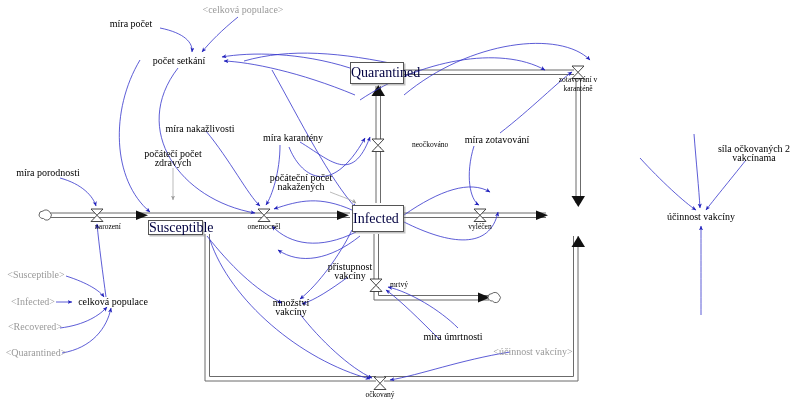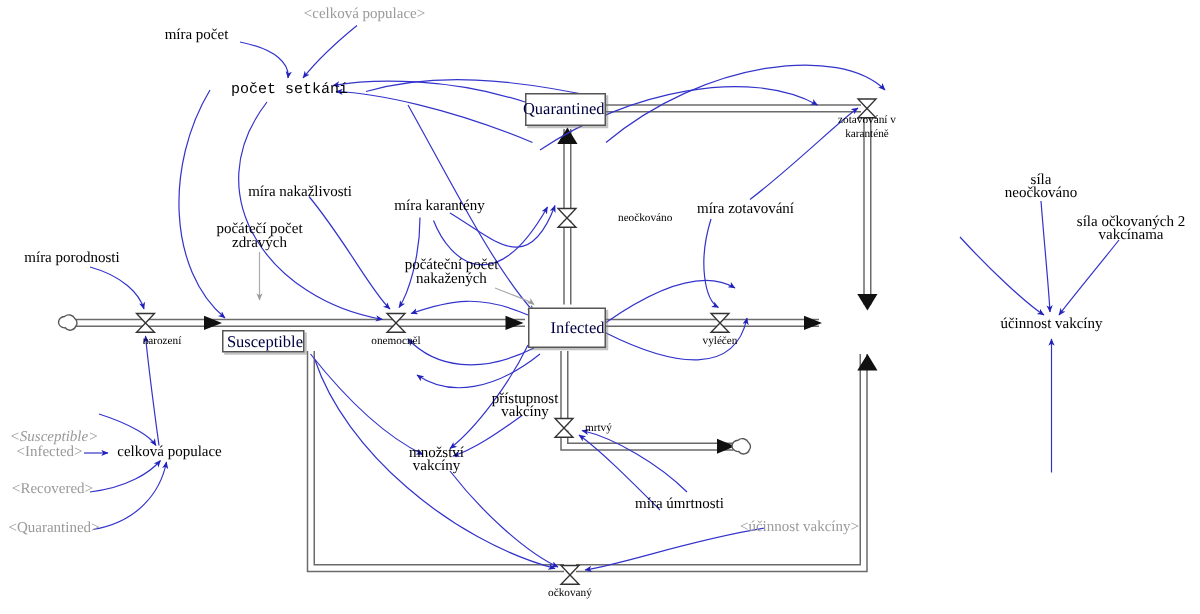--- a/index.html
+++ b/index.html
@@ -3,21 +3,21 @@
 <meta charset="utf-8">
 <style>
   html,body{margin:0;padding:0;background:#ffffff;}
   body{font-family:"Liberation Serif", serif;}
   #stage{position:relative;width:800px;height:409px;background:#ffffff;overflow:hidden;}
   svg.links{position:absolute;left:0;top:0;width:800px;height:409px;pointer-events:none;}
   .lbl{position:absolute;font-size:10px;line-height:8.5px;color:#000000;text-align:center;white-space:nowrap;transform:translate(-50%,-50%);}
   .lbl.two{white-space:normal;width:80px;}
   .lbl.shadow{color:#9a9a9a;}
   .stock{position:absolute;box-sizing:border-box;border:1px solid #555555;background:#ffffff;
-         font-size:11px;color:#000040;display:flex;align-items:center;justify-content:flex-end;
+         font-size:14px;color:#000040;display:flex;align-items:center;justify-content:flex-start;
          box-shadow:1.5px 1.5px 0 rgba(120,120,120,.45);}
   .vname{position:absolute;font-size:7.5px;line-height:8.5px;color:#000000;text-align:center;white-space:nowrap;transform:translate(-50%,0);}
   .vname.two{white-space:normal;width:72px;}
 </style>
 </head>
 <body>
 
 <div id="stage">
 
   <svg class="links" viewBox="0 0 800 409">
@@ -145,36 +145,35 @@
 
   <div class="vname" style="left:80px;top:223px;margin-left:28px;">narození</div>
   <div class="vname" style="left:264px;top:223px;">onemocněl</div>
   <div class="vname" style="left:480px;top:223px;">vyléčen</div>
   <div class="vname" style="left:412px;top:141px;transform:translate(0,0);">neočkováno</div>
   <div class="vname two" style="left:578px;top:76px;width:58px;transform:translate(-50%,0);">zotavování v<br>karanténě</div>
   <div class="vname" style="left:390px;top:281px;transform:translate(0,0);">mrtvý</div>
   <div class="vname" style="left:380px;top:391px;">očkovaný</div>
 
   <div class="lbl" style="left:131px;top:24px;">míra počet</div>
-  <div class="lbl" style="left:193px;top:61px;font-family:Liberation Mono, monospace;">počet setkání</div>
+  <div class="lbl" style="left:179px;top:61px;">počet setkání</div>
   <div class="lbl" style="left:200px;top:129px;">míra nakažlivosti</div>
   <div class="lbl" style="left:293px;top:138px;">míra karantény</div>
   <div class="lbl two" style="left:301px;top:182px;">počáteční počet<br>nakažených</div>
   <div class="lbl two" style="left:173px;top:158px;">počátečí počet<br>zdravých</div>
   <div class="lbl" style="left:48px;top:173px;">míra porodnosti</div>
   <div class="lbl" style="left:113px;top:302px;">celková populace</div>
   <div class="lbl" style="left:497px;top:140px;">míra zotavování</div>
   <div class="lbl two" style="left:350px;top:271px;">přístupnost<br>vakcíny</div>
   <div class="lbl two" style="left:291px;top:307px;">množství<br>vakcíny</div>
   <div class="lbl" style="left:453px;top:337px;">míra úmrtnosti</div>
   <div class="lbl" style="left:701px;top:217px;">účinnost vakcíny</div>
-  <div class="lbl two" style="left:694px;top:125px;">síla<br>neočkováno</div>
   <div class="lbl two" style="left:754px;top:153px;width:90px;">síla očkovaných 2<br>vakcínama</div>
   <div class="lbl" style="left:701px;top:321px;"></div>
 
   <div class="lbl shadow" style="left:243px;top:10px;">&lt;celková populace&gt;</div>
-  <div class="lbl shadow" style="left:36px;top:292px;font-style:italic;">&lt;Susceptible&gt;</div>
+  <div class="lbl shadow" style="left:36px;top:275px;">&lt;Susceptible&gt;</div>
   <div class="lbl shadow" style="left:33px;top:302px;">&lt;Infected&gt;</div>
   <div class="lbl shadow" style="left:35px;top:327px;">&lt;Recovered&gt;</div>
   <div class="lbl shadow" style="left:36px;top:353px;">&lt;Quarantined&gt;</div>
   <div class="lbl shadow" style="left:533px;top:352px;">&lt;účinnost vakcíny&gt;</div>
 
 </div>
 
 </body></html>

